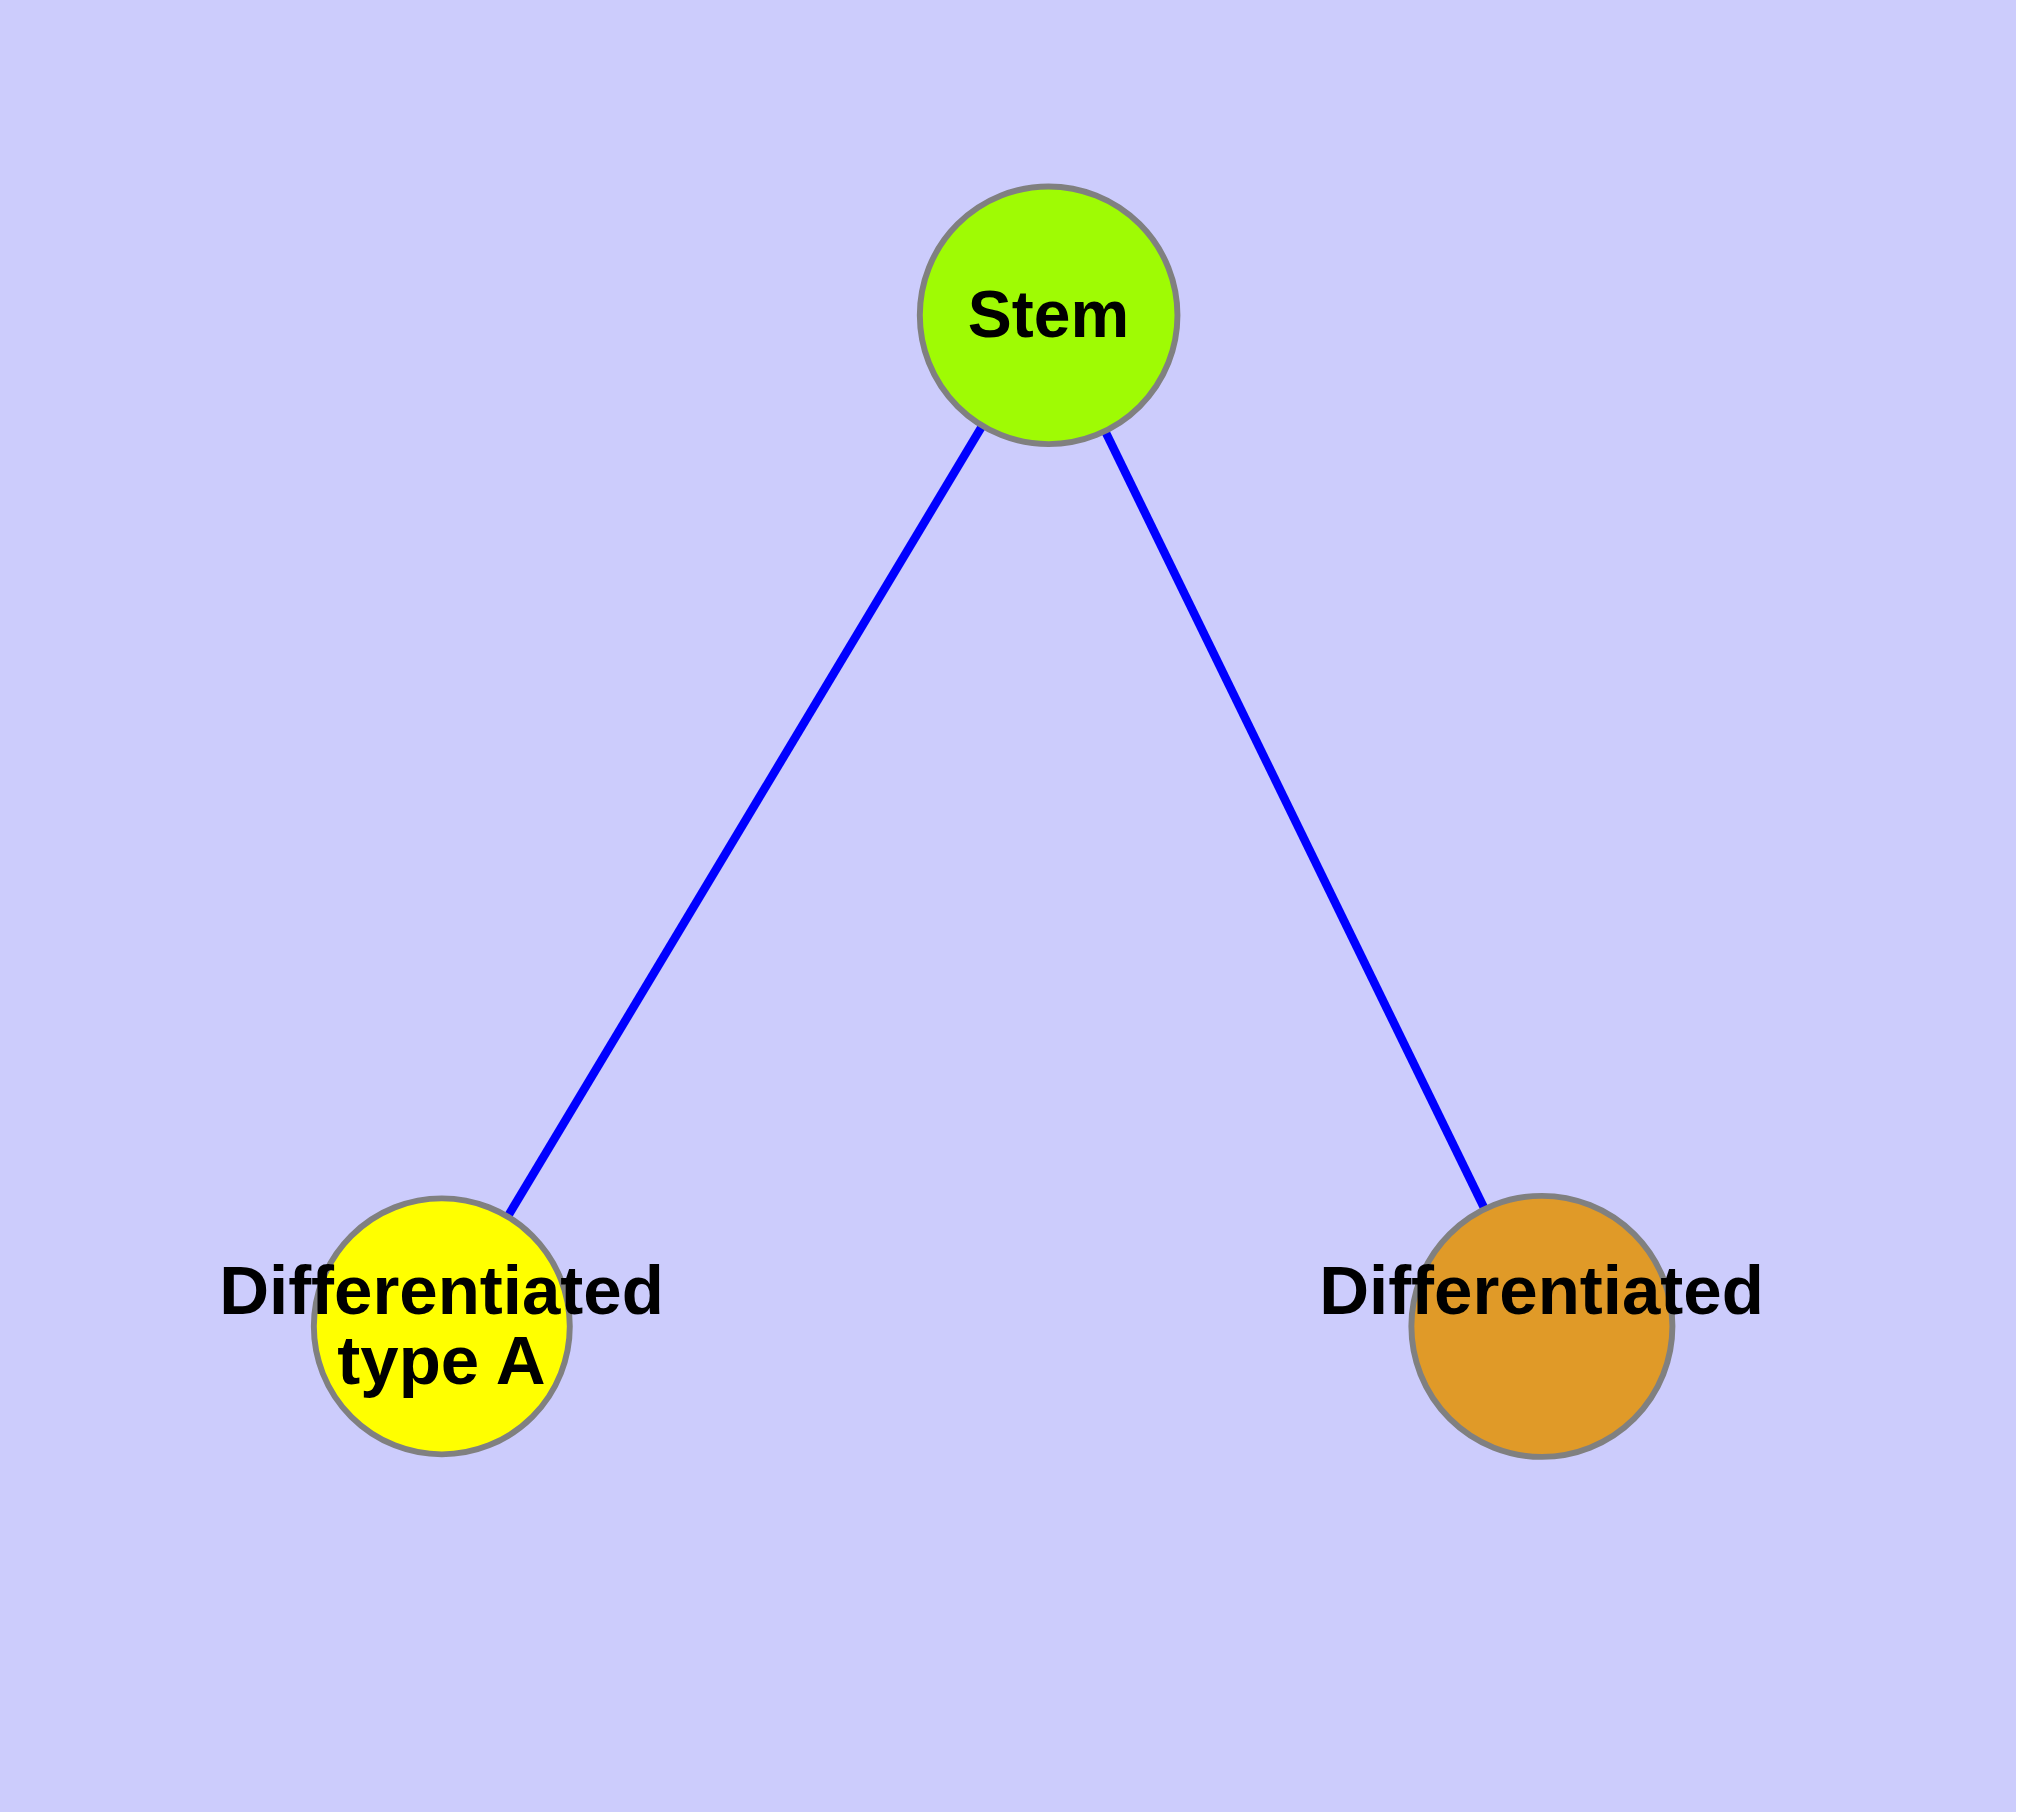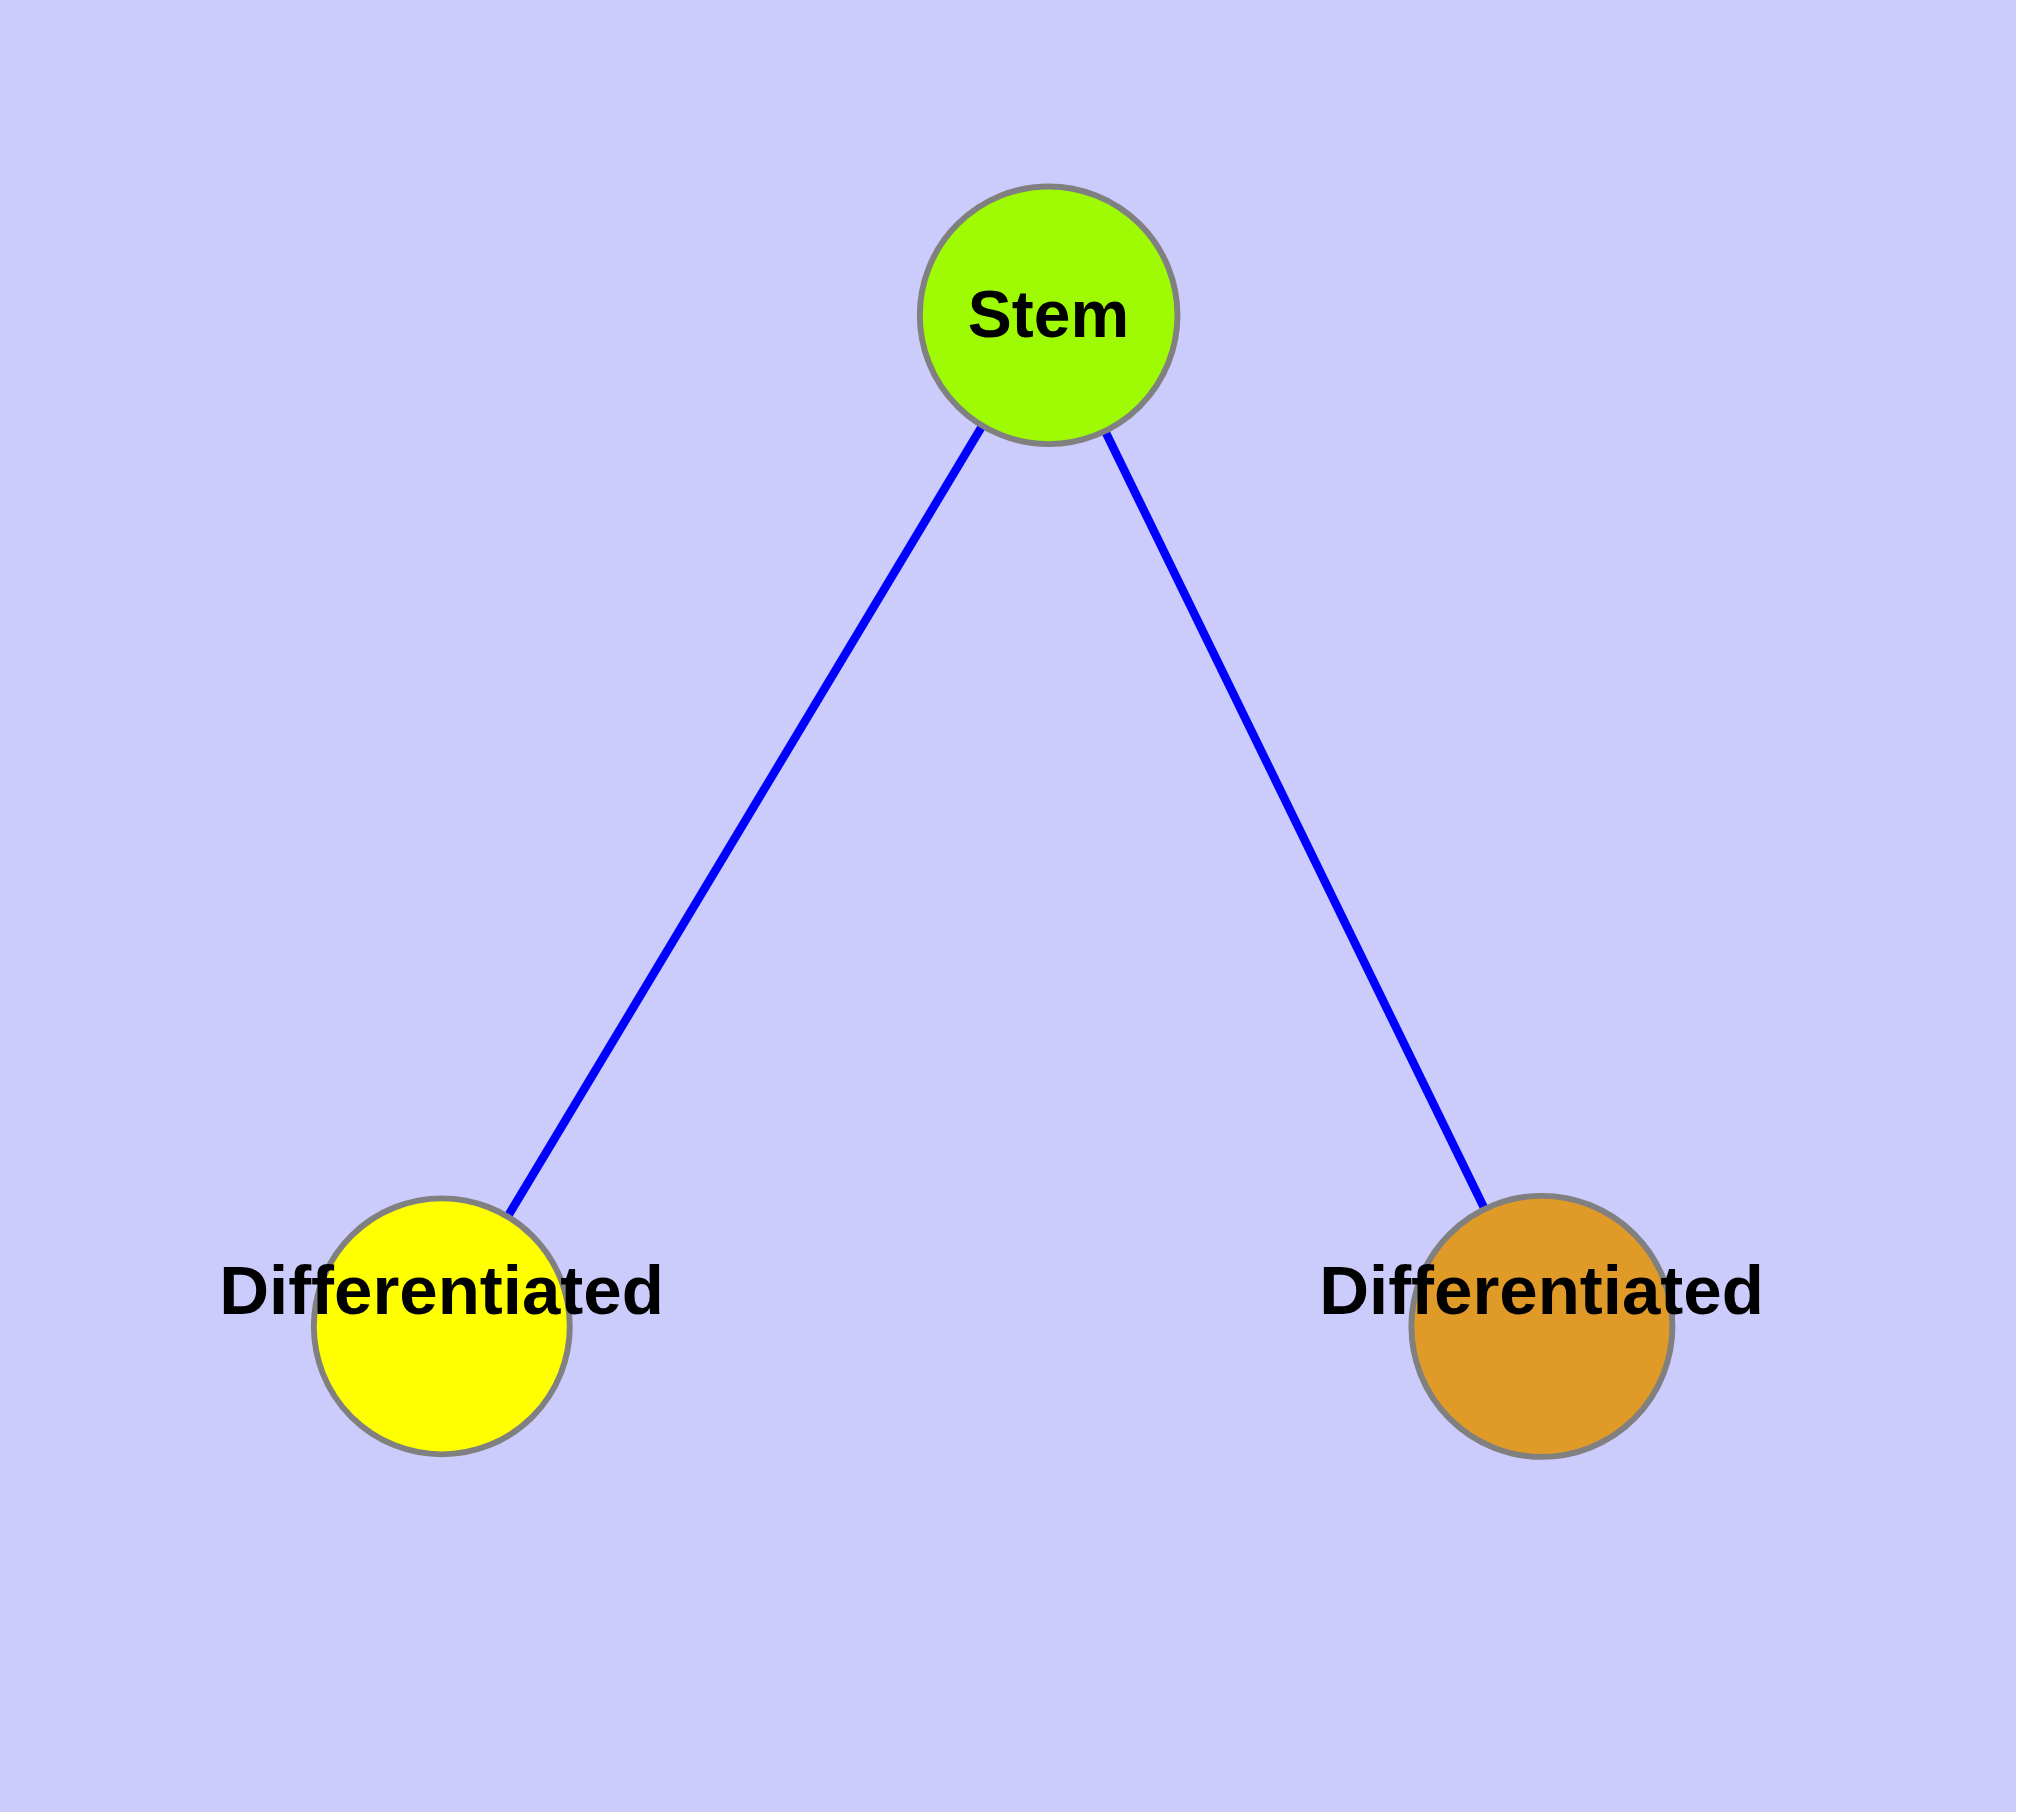--- a/index.html
+++ b/index.html
@@ -77,18 +77,18 @@
 
     <g id="nodes-layer">
       <circle id="node-stem" cx="1237" cy="372" r="152" fill="#9ffb04" stroke="#808080" stroke-width="7"></circle>
       <circle id="node-diff-a" cx="521" cy="1565" r="151" fill="#ffff00" stroke="#808080" stroke-width="7"></circle>
       <circle id="node-diff-b" cx="1819" cy="1565" r="154" fill="#e09a28" stroke="#808080" stroke-width="7"></circle>
     </g>
   </svg>
 
   <div class="node-label" id="label-stem" style="left: 794px; top: 281px;"><span>Stem</span></div>
 
-  <div class="node-label" id="label-diff-a" style="left: 187px; top: 1256px;"><span>Differentiated</span><br></div>
+  <div class="node-label" id="label-diff-a" style="left: 187px; top: 1256px;"><span>Differentiated</span><br><span>type A</span></div>
 
   <div class="node-label" id="label-diff-b" style="left: 1287px; top: 1256px;"><span>Differentiated</span><br></div>
 
 </div>
 
 
 </body></html>

